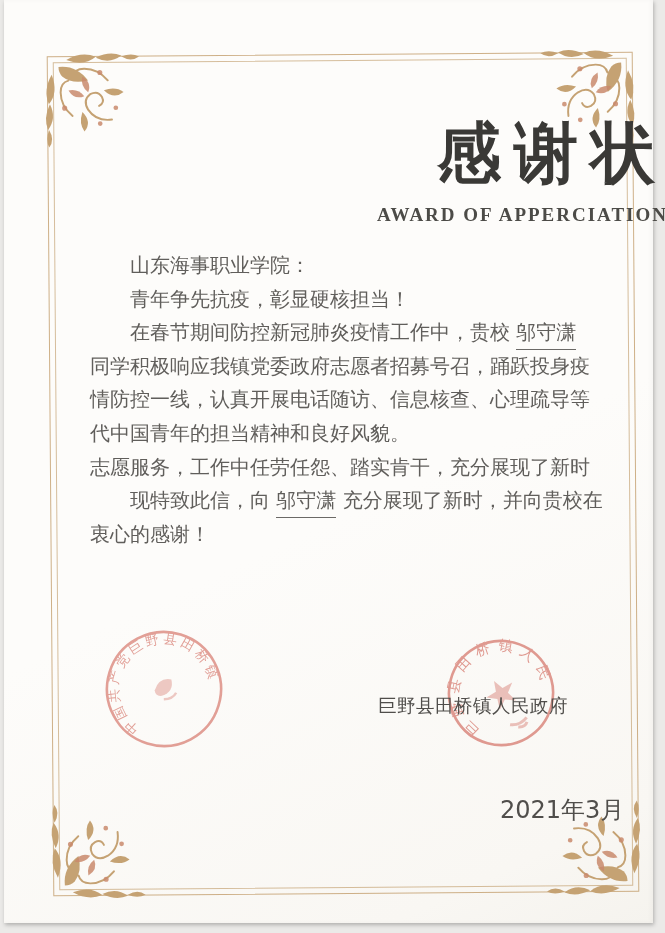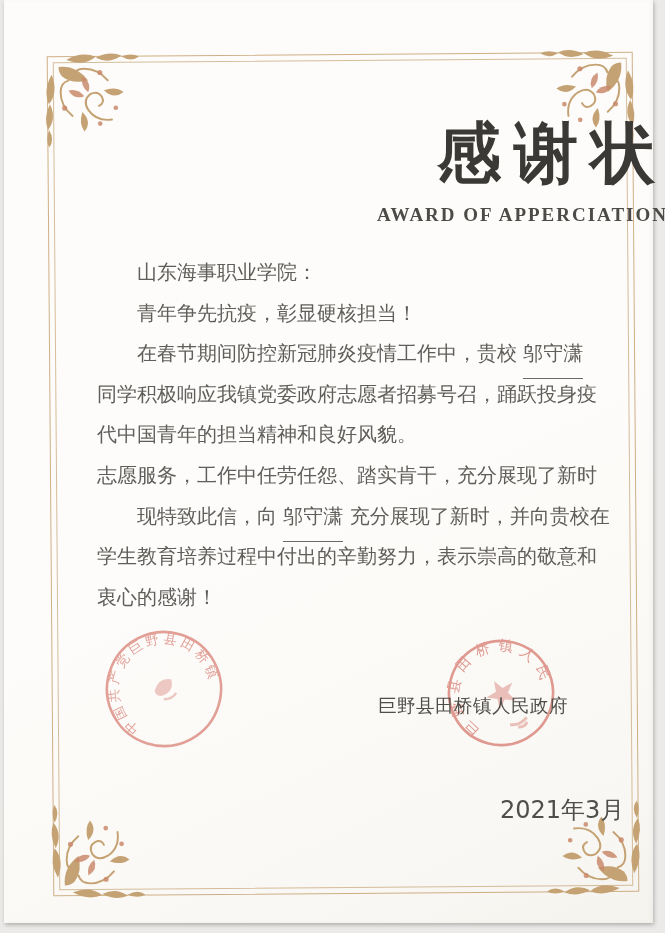--- a/index.html
+++ b/index.html
@@ -19,23 +19,23 @@
   .c-bl{left:-9px;bottom:-10px;transform:rotate(270deg);}
   
   .title-block{position:absolute;left:15px;top:118px;width:100%;text-align:right;}
   .title-cn{font-size:64px;line-height:1.1;font-weight:bold;color:#3a3936;
     letter-spacing:13px;text-indent:13px;transform:scaleY(1.04);}
   .title-en{margin-top:16px;font-family:"Liberation Serif",serif;font-weight:bold;
     font-size:19px;letter-spacing:2px;color:#4c4b47;}
   
   .body-text{position:absolute;left:86px;top:249px;width:502px;
     font-size:20px;line-height:33.6px;color:#605e5b;}
-  .body-text p{margin:7px;white-space:nowrap;}
+  .body-text p{margin:0;white-space:nowrap;}
   .body-text p.indent{text-indent:2em;}
-  .body-text .u{border-bottom:1px solid #6b6966;padding-bottom:13px;}
+  .body-text .u{border-bottom:1px solid #6b6966;padding-bottom:5px;}
   
   .sig{position:absolute;color:#504e4b;white-space:nowrap;z-index:3;}
   .sig-left{left:112px;top:691px;font-size:20px;}
   .sig-right{left:374px;top:693px;font-size:18.5px;letter-spacing:.5px;}
   .date{position:absolute;left:496px;top:794px;font-size:24px;color:#504e4b;z-index:3;}
   
   .seal{position:absolute;z-index:2;filter:blur(.3px);}
   .seal-left{left:95px;top:624px;width:130px;height:130px;}
   .seal-right{left:437px;top:633px;width:120px;height:120px;}
 </style>
@@ -95,24 +95,24 @@
     <div class="title-block">
       <div class="title-cn">感谢状</div>
       <div class="title-en">AWARD OF APPERCIATION</div>
     </div>
 
     <div class="body-text">
         <p class="indent"><span>山东海事职业学院：</span></p>
         <p class="indent"><span>青年争先抗疫，彰显硬核担当！</span></p>
         <p class="indent"><span>在春节期间防控新冠肺炎疫情工作中，贵校 </span><span class="u">邬守潇</span></p>
         <p class=""><span>同学积极响应我镇党委政府志愿者招募号召，踊跃投身疫</span></p>
+        <p class=""><span>情防控一线，认真开展电话随访、信息核查、心理疏导等</span></p>
         <p class=""><span>代中国青年的担当精神和良好风貌。</span></p>
         <p class=""><span>志愿服务，工作中任劳任怨、踏实肯干，充分展现了新时</span></p>
         <p class="indent"><span>现特致此信，向 </span><span class="u">邬守潇</span><span> 充分展现了新时，并向贵校在</span></p>
-        <p class=""><span>学生教育培养过程中付出的辛勤努力，表示崇高的敬意和</span></p>
         <p class=""><span>衷心的感谢！</span></p>
       </div>
 
     <svg class="seal seal-left" viewBox="0 0 130 130">
       <defs>
           <path id="arcL" d="M25,88 A46,46 0 1 1 105,88"></path>
         </defs>
       <g transform="rotate(-28 65 65)" opacity="0.52" fill="#c94b3d">
         <circle cx="65" cy="65" r="57" fill="none" stroke="#c94b3d" stroke-width="2.6"></circle>
         <text font-size="13.5" letter-spacing="3.2">

